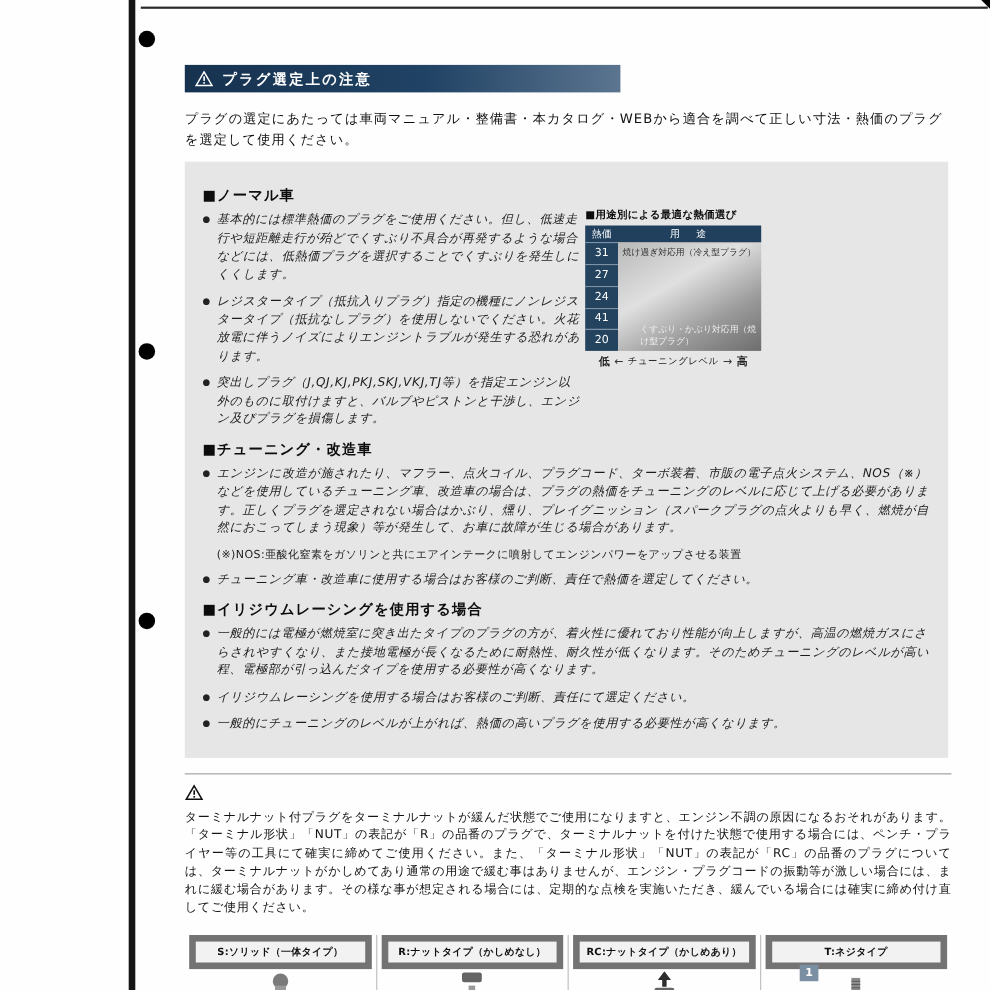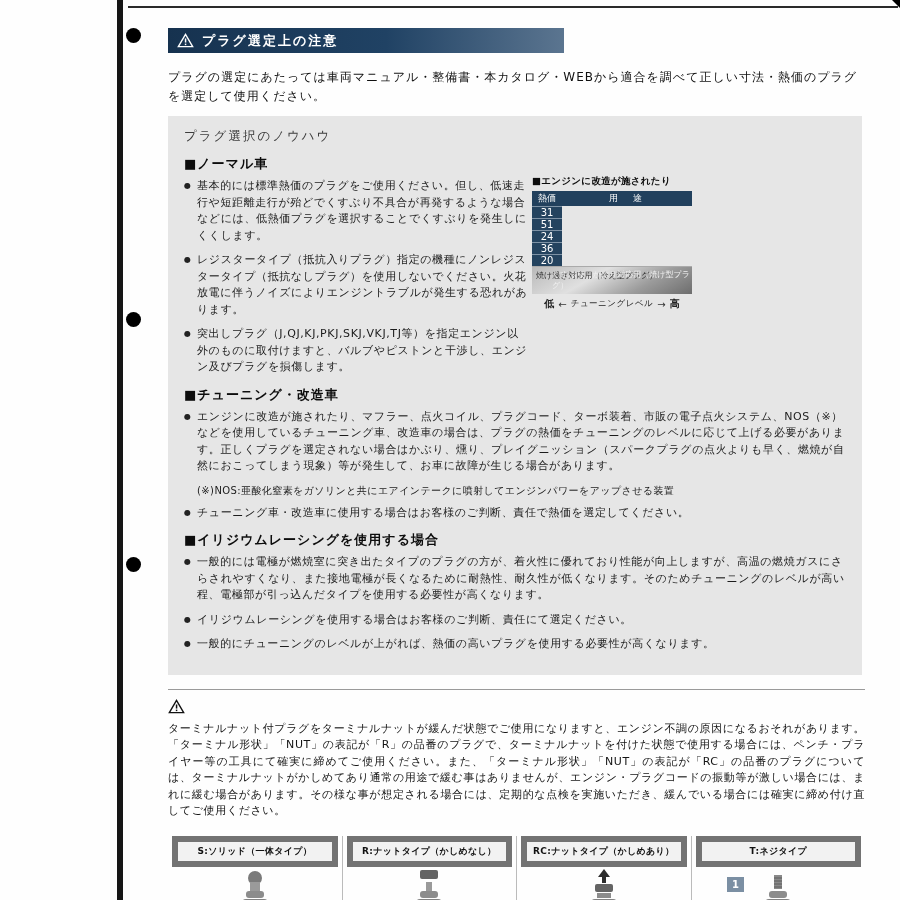--- a/index.html
+++ b/index.html
@@ -11,46 +11,46 @@
   .top-rule{position:absolute;left:128px;top:6px;width:770px;height:2px;background:#2a2a2a;}
   .corner-mark{position:absolute;left:892px;top:0;width:0;height:0;
     border-top:27px solid #000;border-left:27px solid transparent;}
   .hole{position:absolute;left:126px;width:15px;height:15px;border-radius:50%;background:#000;}
   .h1{top:28px}.h2{top:312px}.h3{top:557px}
 
   .content{position:absolute;left:168px;top:28px;width:697px;}
 
   
   .header-bar{width:396px;height:25px;display:flex;align-items:center;gap:8px;padding-left:9px;
-    box-sizing:border-box;background:linear-gradient(90deg,#16324f 0%,#204264 55%,#5b7590 100%);}
+    box-sizing:border-box;background:linear-gradient(90deg,#16324f 0%,#204264 55%,#5b7590 100%);margin-top:31px;}
   .header-title{color:#fff;font-weight:bold;font-size:13px;letter-spacing:2px;}
   .warn-icon{display:inline-flex;width:17px;height:15px;}
 
   .intro{margin:15px 0 0 0;font-size:12px;line-height:1.55;letter-spacing:1px;color:#101010;}
 
   
   .panel{margin-top:11px;background:#e6e6e6;padding:12px 16px 14px 16px;box-sizing:border-box;
     width:694px;min-height:470px;}
   .panel-title{font-size:12.5px;color:#3c3c3c;letter-spacing:2px;margin-bottom:6px;}
   .sec-head{font-size:13px;font-weight:bold;color:#0d0d0d;letter-spacing:1px;margin:10px 0 5px 0;}
-  ul.bullets{list-style:none;margin:0;padding:0;}
+  ul.bullets{list-style:none;margin:0;padding:0;font-style:italic;}
   ul.bullets li{position:relative;padding-left:13px;margin-bottom:8px;
     font-size:11px;line-height:1.5;letter-spacing:0.6px;color:#1c1c1c;}
   ul.bullets li::before{content:"●";position:absolute;left:0;top:2px;font-size:8px;color:#222;}
   .narrow{width:345px;}
   .sec-normal{position:relative;min-height:185px;}
   .note-line{font-size:10px;letter-spacing:0.4px;color:#1c1c1c;margin:2px 0 7px 13px;line-height:1.5;}
 
   
   .heat-table{position:absolute;left:348px;top:20px;width:160px;}
   .ht-title{font-size:9.5px;font-weight:bold;color:#0d0d0d;margin-bottom:3px;letter-spacing:0.3px;}
   .ht-header{display:flex;height:15px;background:#21405d;color:#fff;font-size:9px;align-items:center;font-family:Liberation Serif, serif;}
   .ht-header .ht-c1{width:30px;text-align:center;}
   .ht-header .ht-c2{flex:1;text-align:center;letter-spacing:3px;}
-  .ht-body{display:flex;height:88px;flex-direction:column;}
+  .ht-body{display:flex;height:99px;}
   .ht-nums{width:30px;display:flex;flex-direction:column;}
   .ht-num{flex:1;background:#24435f;color:#fff;font-size:10px;display:flex;align-items:center;
     justify-content:center;border-top:1px solid #7e92a5;box-sizing:border-box;}
   .ht-uses{flex:1;position:relative;border-top:1px solid #aaa;
     background:linear-gradient(150deg,#b9b9b9 0%,#e0e0e0 38%,#9b9b9b 70%,#6d6d6d 100%);}
   .ht-use-top{position:absolute;top:3px;left:4px;font-size:8px;color:#2e2e2e;letter-spacing:0;}
   .ht-use-bottom{position:absolute;bottom:3px;left:20px;font-size:8px;color:#efefef;}
   .ht-scale{display:flex;align-items:center;justify-content:center;gap:4px;margin-top:3px;
     font-size:9px;color:#222;}
   .ht-scale .endcap{font-weight:bold;font-size:10px;}
@@ -93,42 +93,41 @@
             <rect x="11" y="8" width="2.2" height="6" fill="#fff"></rect>
             <rect x="11" y="15.6" width="2.2" height="2.2" fill="#fff"></rect>
           </svg>
       </span>
       <span class="header-title">プラグ選定上の注意</span>
     </div>
 
     <p class="intro">プラグの選定にあたっては車両マニュアル・整備書・本カタログ・WEBから適合を調べて正しい寸法・熱価のプラグを選定して使用ください。</p>
 
     <div class="panel">
-      <div class="panel-title">プラグ選択のノウハウ</div>
 
       <div class="sec-normal">
         <div class="sec-head">■ノーマル車</div>
         <ul class="bullets narrow">
           <li>基本的には標準熱価のプラグをご使用ください。但し、低速走行や短距離走行が殆どでくすぶり不具合が再発するような場合などには、低熱価プラグを選択することでくすぶりを発生しにくくします。</li>
           <li>レジスタータイプ（抵抗入りプラグ）指定の機種にノンレジスタータイプ（抵抗なしプラグ）を使用しないでください。火花放電に伴うノイズによりエンジントラブルが発生する恐れがあります。</li>
           <li>突出しプラグ（J,QJ,KJ,PKJ,SKJ,VKJ,TJ等）を指定エンジン以外のものに取付けますと、バルブやピストンと干渉し、エンジン及びプラグを損傷します。</li>
         </ul>
 
         <div class="heat-table">
-          <div class="ht-title">■エンジンに改造が施されたり</div>
+          <div class="ht-title">■用途別による最適な熱価選び</div>
           <div class="ht-header">
             <div class="ht-c1">熱価</div>
             <div class="ht-c2">用　途</div>
           </div>
           <div class="ht-body">
             <div class="ht-nums">
               <div class="ht-num">31</div>
-              <div class="ht-num">51</div>
+              <div class="ht-num">27</div>
               <div class="ht-num">24</div>
-              <div class="ht-num">36</div>
+              <div class="ht-num">41</div>
               <div class="ht-num">20</div>
             </div>
             <div class="ht-uses">
               <div class="ht-use-top">焼け過ぎ対応用（冷え型プラグ）</div>
               <div class="ht-use-bottom">くすぶり・かぶり対応用（焼け型プラグ）</div>
             </div>
           </div>
           <div class="ht-scale">
             <span class="endcap">低</span>
             <span class="arr">←</span>

